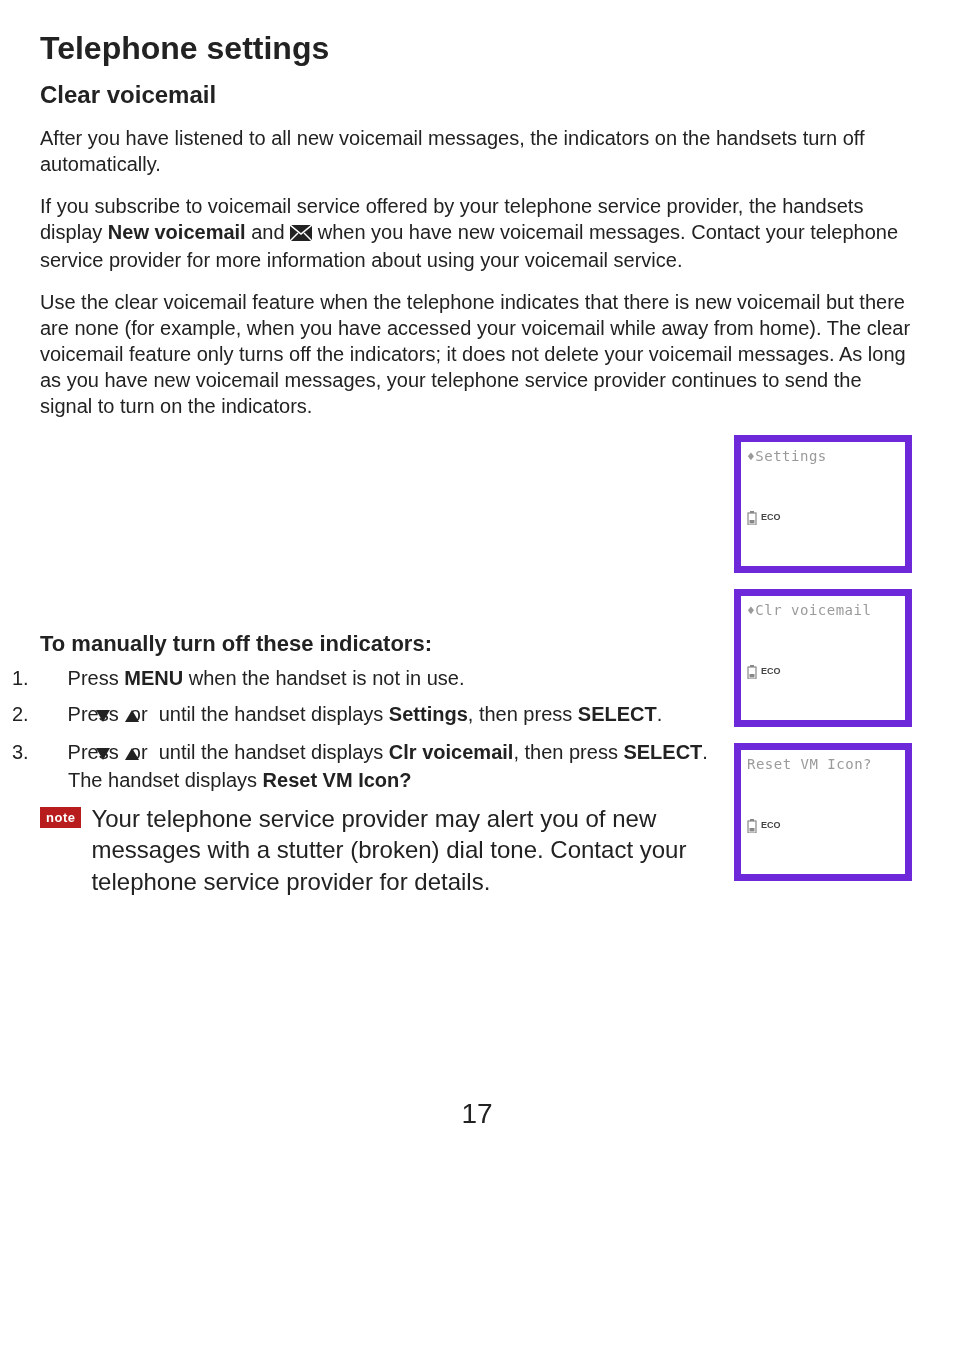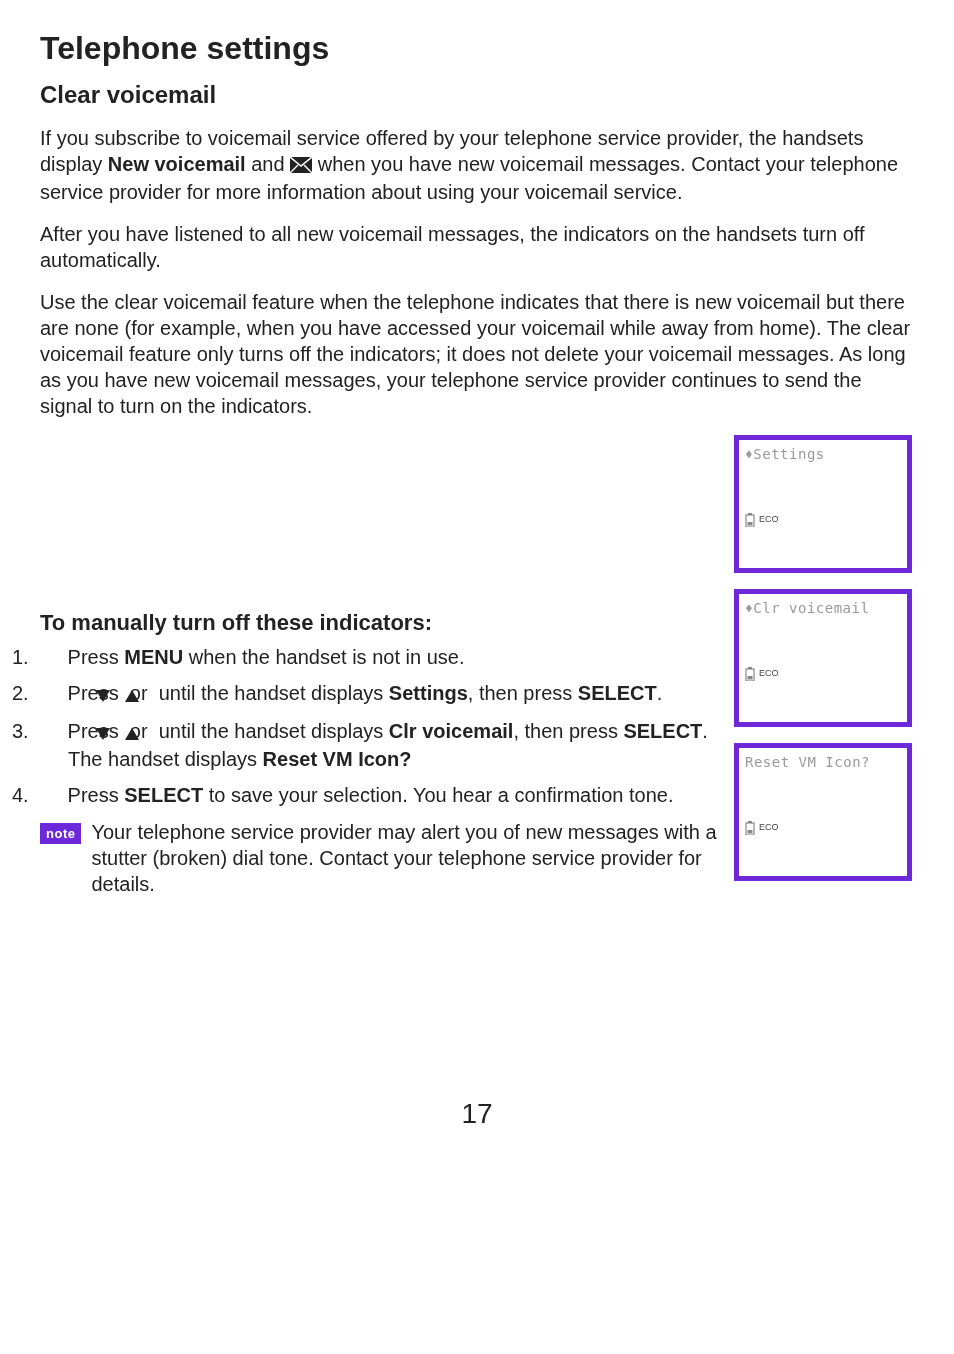--- a/index.html
+++ b/index.html
@@ -12,49 +12,49 @@
   .bold { font-weight: bold; }
   .inline-icon { display: inline-block; vertical-align: middle; }
   .content-row { display: flex; align-items: flex-end; }
   .left-col { flex: 1 1 auto; padding-right: 14px; }
   .right-col { flex: 0 0 180px; }
   ol.steps { list-style: none; font-size: 20px; line-height: 1.32; margin-bottom: 8px; }
   ol.steps li { margin-bottom: 10px; padding-left: 28px; text-indent: -28px; }
   ol.steps li .num { display: inline-block; width: 22px; }
   .tri { display: inline-block; vertical-align: middle; }
   .note-row { display: flex; align-items: flex-start; margin-top: 2px; }
-  .note-badge { background: #6d28d9; color: #fff; font-size: 13px; font-weight: bold; padding: 3px 6px; margin-right: 10px; margin-top: 4px; flex: 0 0 auto; letter-spacing: 0.5px; }
-  .note-text { font-size: 20px; line-height: 1.3; }
-  .screen { border: 5px solid #6d28d9; width: 178px; height: 138px; margin-bottom: 16px; padding: 6px 6px; font-family: "Lucida Console", Monaco, monospace; color: #9a9a9a; position: relative; }
+  .note-badge { background: #b91c1c; color: #fff; font-size: 13px; font-weight: bold; padding: 3px 6px; margin-right: 10px; margin-top: 4px; flex: 0 0 auto; letter-spacing: 0.5px; }
+  .note-text { font-size: 24px; line-height: 1.3; }
+  .screen { border: 7px solid #6d28d9; width: 178px; height: 138px; margin-bottom: 16px; padding: 6px 6px; font-family: "Lucida Console", Monaco, monospace; color: #9a9a9a; position: relative; }
   .screen .line1 { font-size: 14px; letter-spacing: 0.5px; white-space: nowrap; }
   .screen .status { position: absolute; bottom: 42px; left: 6px; display: flex; align-items: center; gap: 4px; }
-  .eco { font-family: Arial, sans-serif; font-size: 9px; font-weight: normal; color: #444; }
+  .eco { font-family: Arial, sans-serif; font-size: 9px; font-weight: bold; color: #444; }
   .batt { width: 10px; height: 14px; }
   .arrow-diamond { display: inline-block; font-size: 13px; vertical-align: middle; }
   .page-num { position: absolute; bottom: 20px; left: 0; right: 0; text-align: center; font-size: 28px; }
 </style>
 </head>
 <body>
 
 <div class="page">
 
   <h1>Telephone settings</h1>
 
   <h2>Clear voicemail</h2>
 
+  <p class="body">After you have listened to all new voicemail messages, the indicators on the handsets turn off automatically.</p>
+
   <p class="body">
     <span>If you subscribe to voicemail service offered by your telephone service provider, the handsets display </span><span class="bold">New voicemail</span><span> and </span><span class="inline-icon"><svg width="22" height="16" viewBox="0 0 22 16">
           <rect x="0" y="0" width="22" height="16" fill="#222"></rect>
           <polyline points="0,0 11,9 22,0" fill="none" stroke="#fff" stroke-width="1.6"></polyline>
           <polyline points="0,16 8,8" fill="none" stroke="#fff" stroke-width="1.4"></polyline>
           <polyline points="22,16 14,8" fill="none" stroke="#fff" stroke-width="1.4"></polyline>
         </svg></span><span> when you have new voicemail messages. Contact your telephone service provider for more information about using your voicemail service.</span>
   </p>
-
-  <p class="body">After you have listened to all new voicemail messages, the indicators on the handsets turn off automatically.</p>
 
   <p class="body">Use the clear voicemail feature when the telephone indicates that there is new voicemail but there are none (for example, when you have accessed your voicemail while away from home). The clear voicemail feature only turns off the indicators; it does not delete your voicemail messages. As long as you have new voicemail messages, your telephone service provider continues to send the signal to turn on the indicators.</p>
 
   <div class="content-row">
     <div class="left-col">
 
       <h3>To manually turn off these indicators:</h3>
 
       <ol class="steps">
         <li><span class="num">1.</span>
@@ -66,23 +66,20 @@
               </svg></span><span> or </span><span class="tri"><svg width="14" height="12" viewBox="0 0 14 12">
                 <polygon points="7,0 14,12 0,12" fill="#222"></polygon>
               </svg></span><span> until the handset displays </span><span class="bold">Settings</span><span>, then press </span><span class="bold">SELECT</span><span>.</span>
         </li>
         <li><span class="num">3.</span>
           <span>Press </span><span class="tri"><svg width="14" height="12" viewBox="0 0 14 12">
                 <polygon points="0,0 14,0 7,12" fill="#222"></polygon>
               </svg></span><span> or </span><span class="tri"><svg width="14" height="12" viewBox="0 0 14 12">
                 <polygon points="7,0 14,12 0,12" fill="#222"></polygon>
               </svg></span><span> until the handset displays </span><span class="bold">Clr voicemail</span><span>, then press </span><span class="bold">SELECT</span><span>. The handset displays </span><span class="bold">Reset VM Icon?</span>
-        </li>
-        <li><span class="num">4.</span>
-          <span>Press </span><span class="bold">SELECT</span><span> to save your selection. You hear a confirmation tone.</span>
         </li>
       </ol>
 
       <div class="note-row">
         <div class="note-badge">note</div>
         <div class="note-text">Your telephone service provider may alert you of new messages with a stutter (broken) dial tone. Contact your telephone service provider for details.</div>
       </div>
 
     </div>
 

